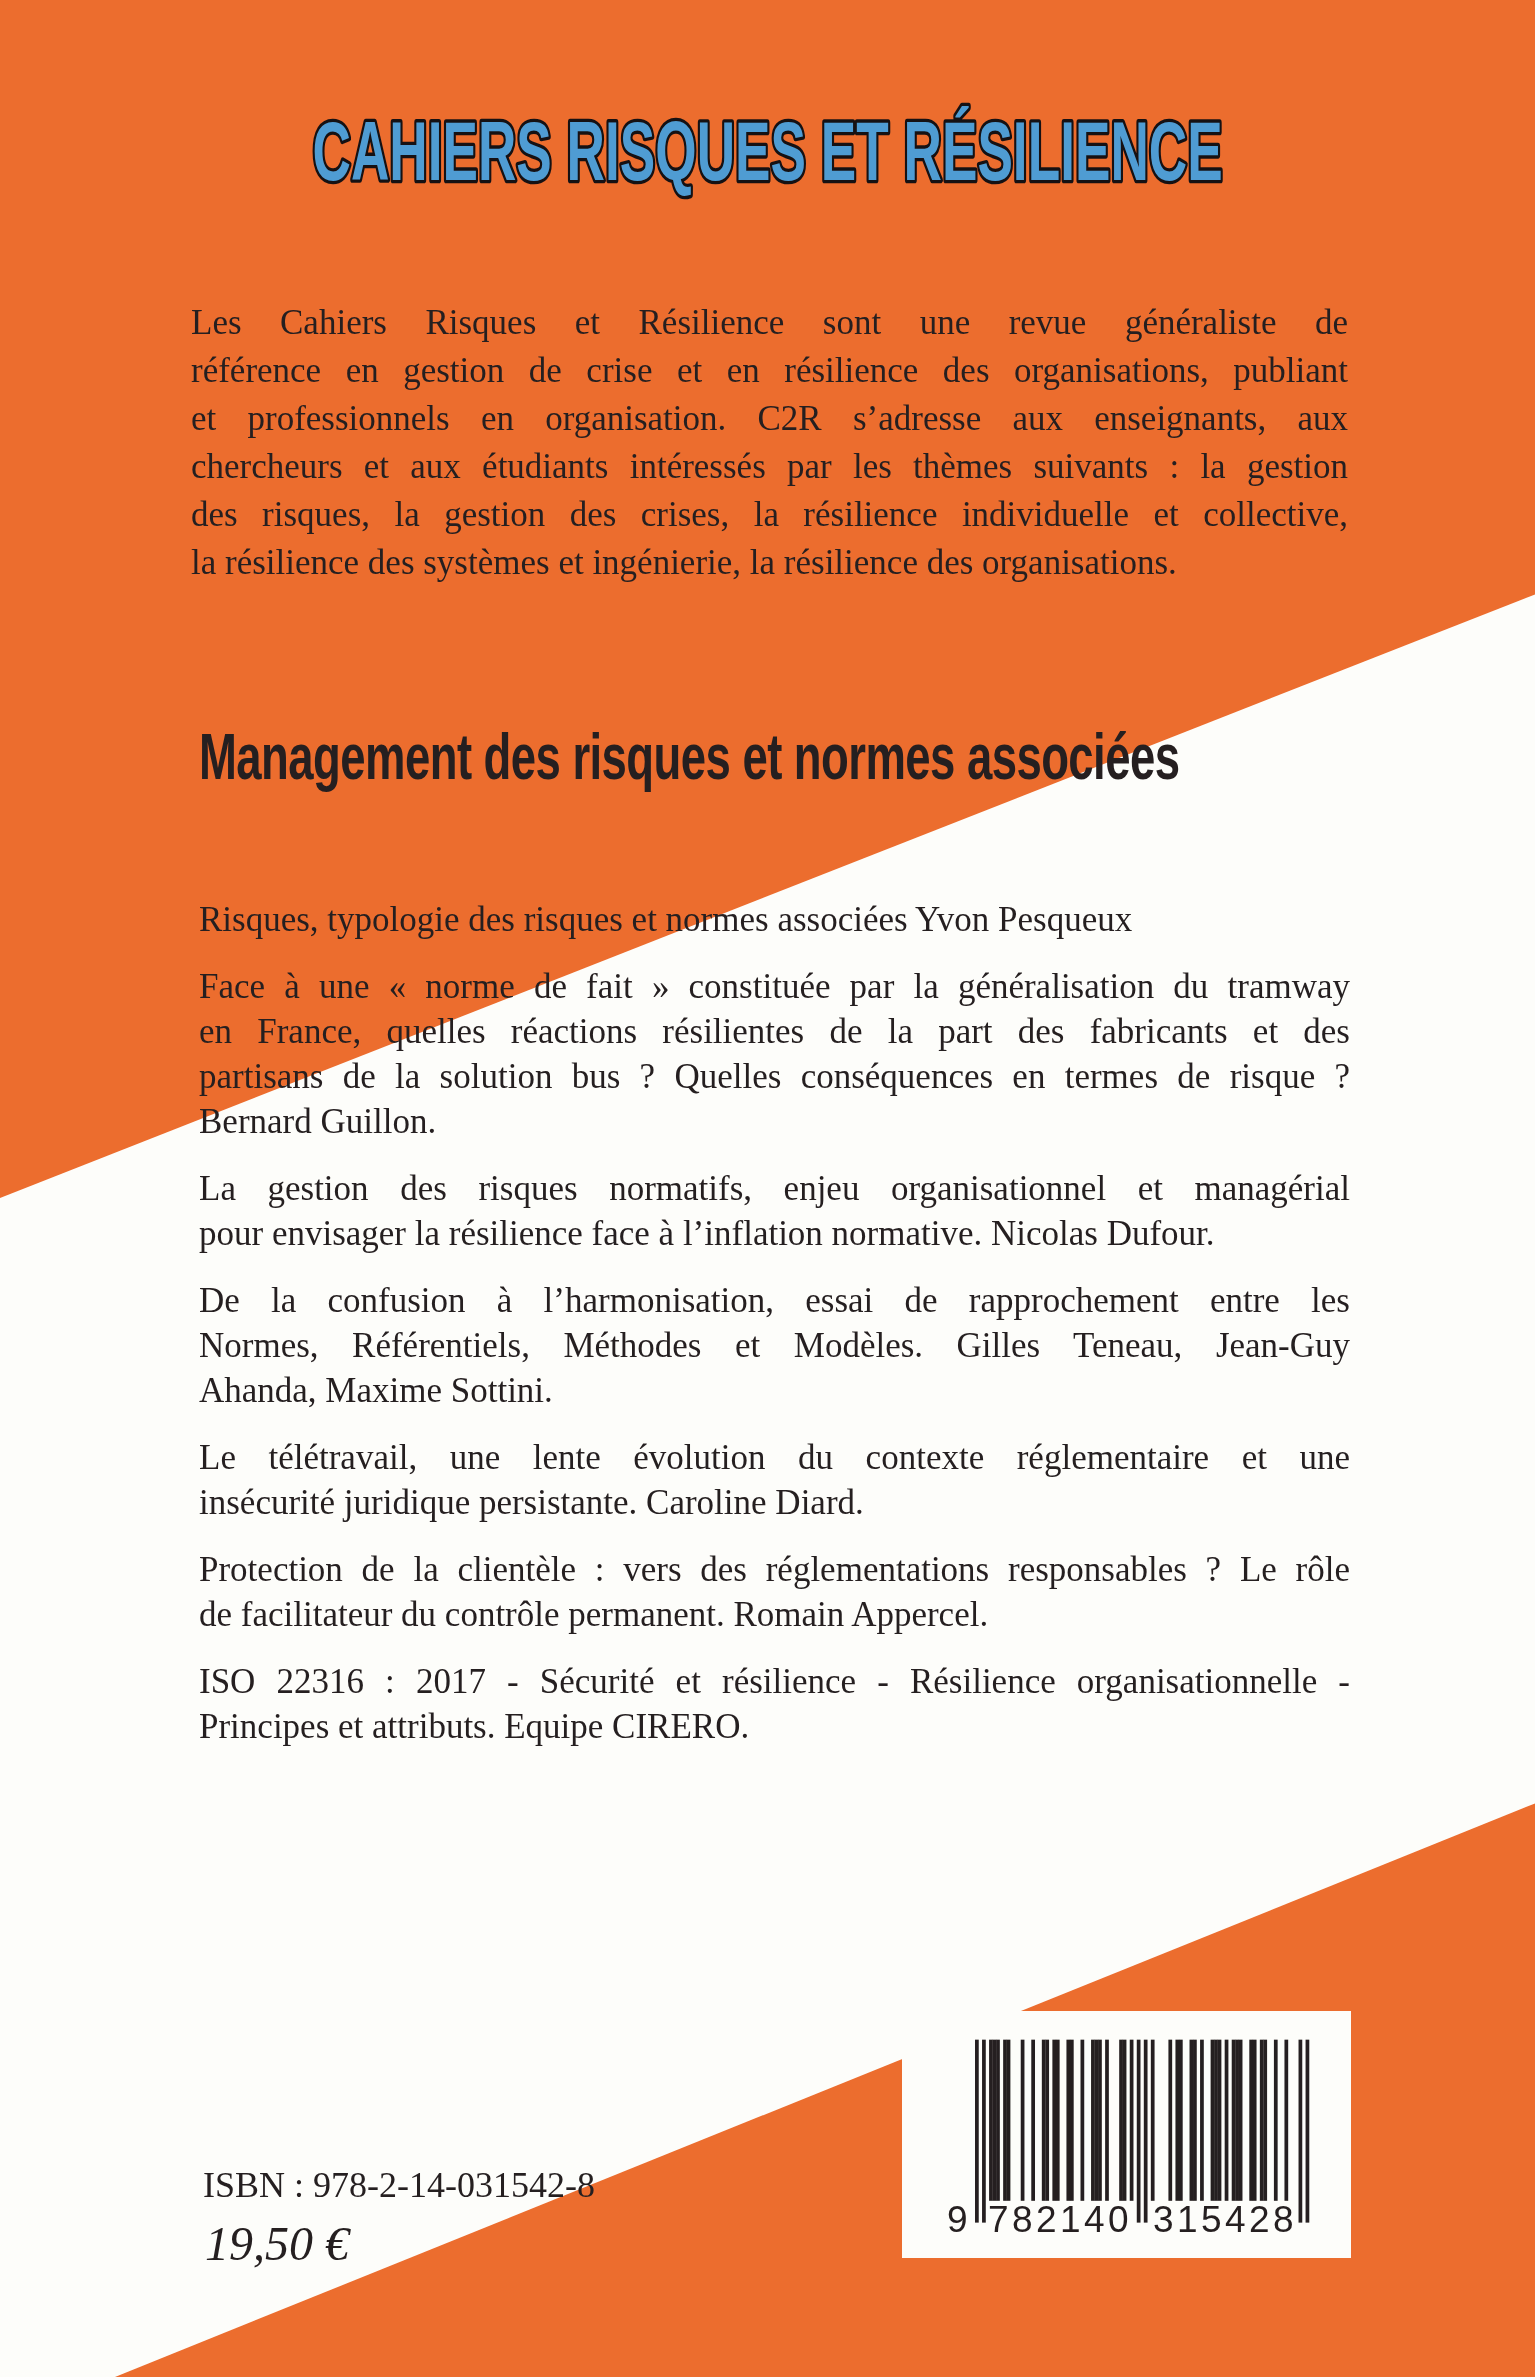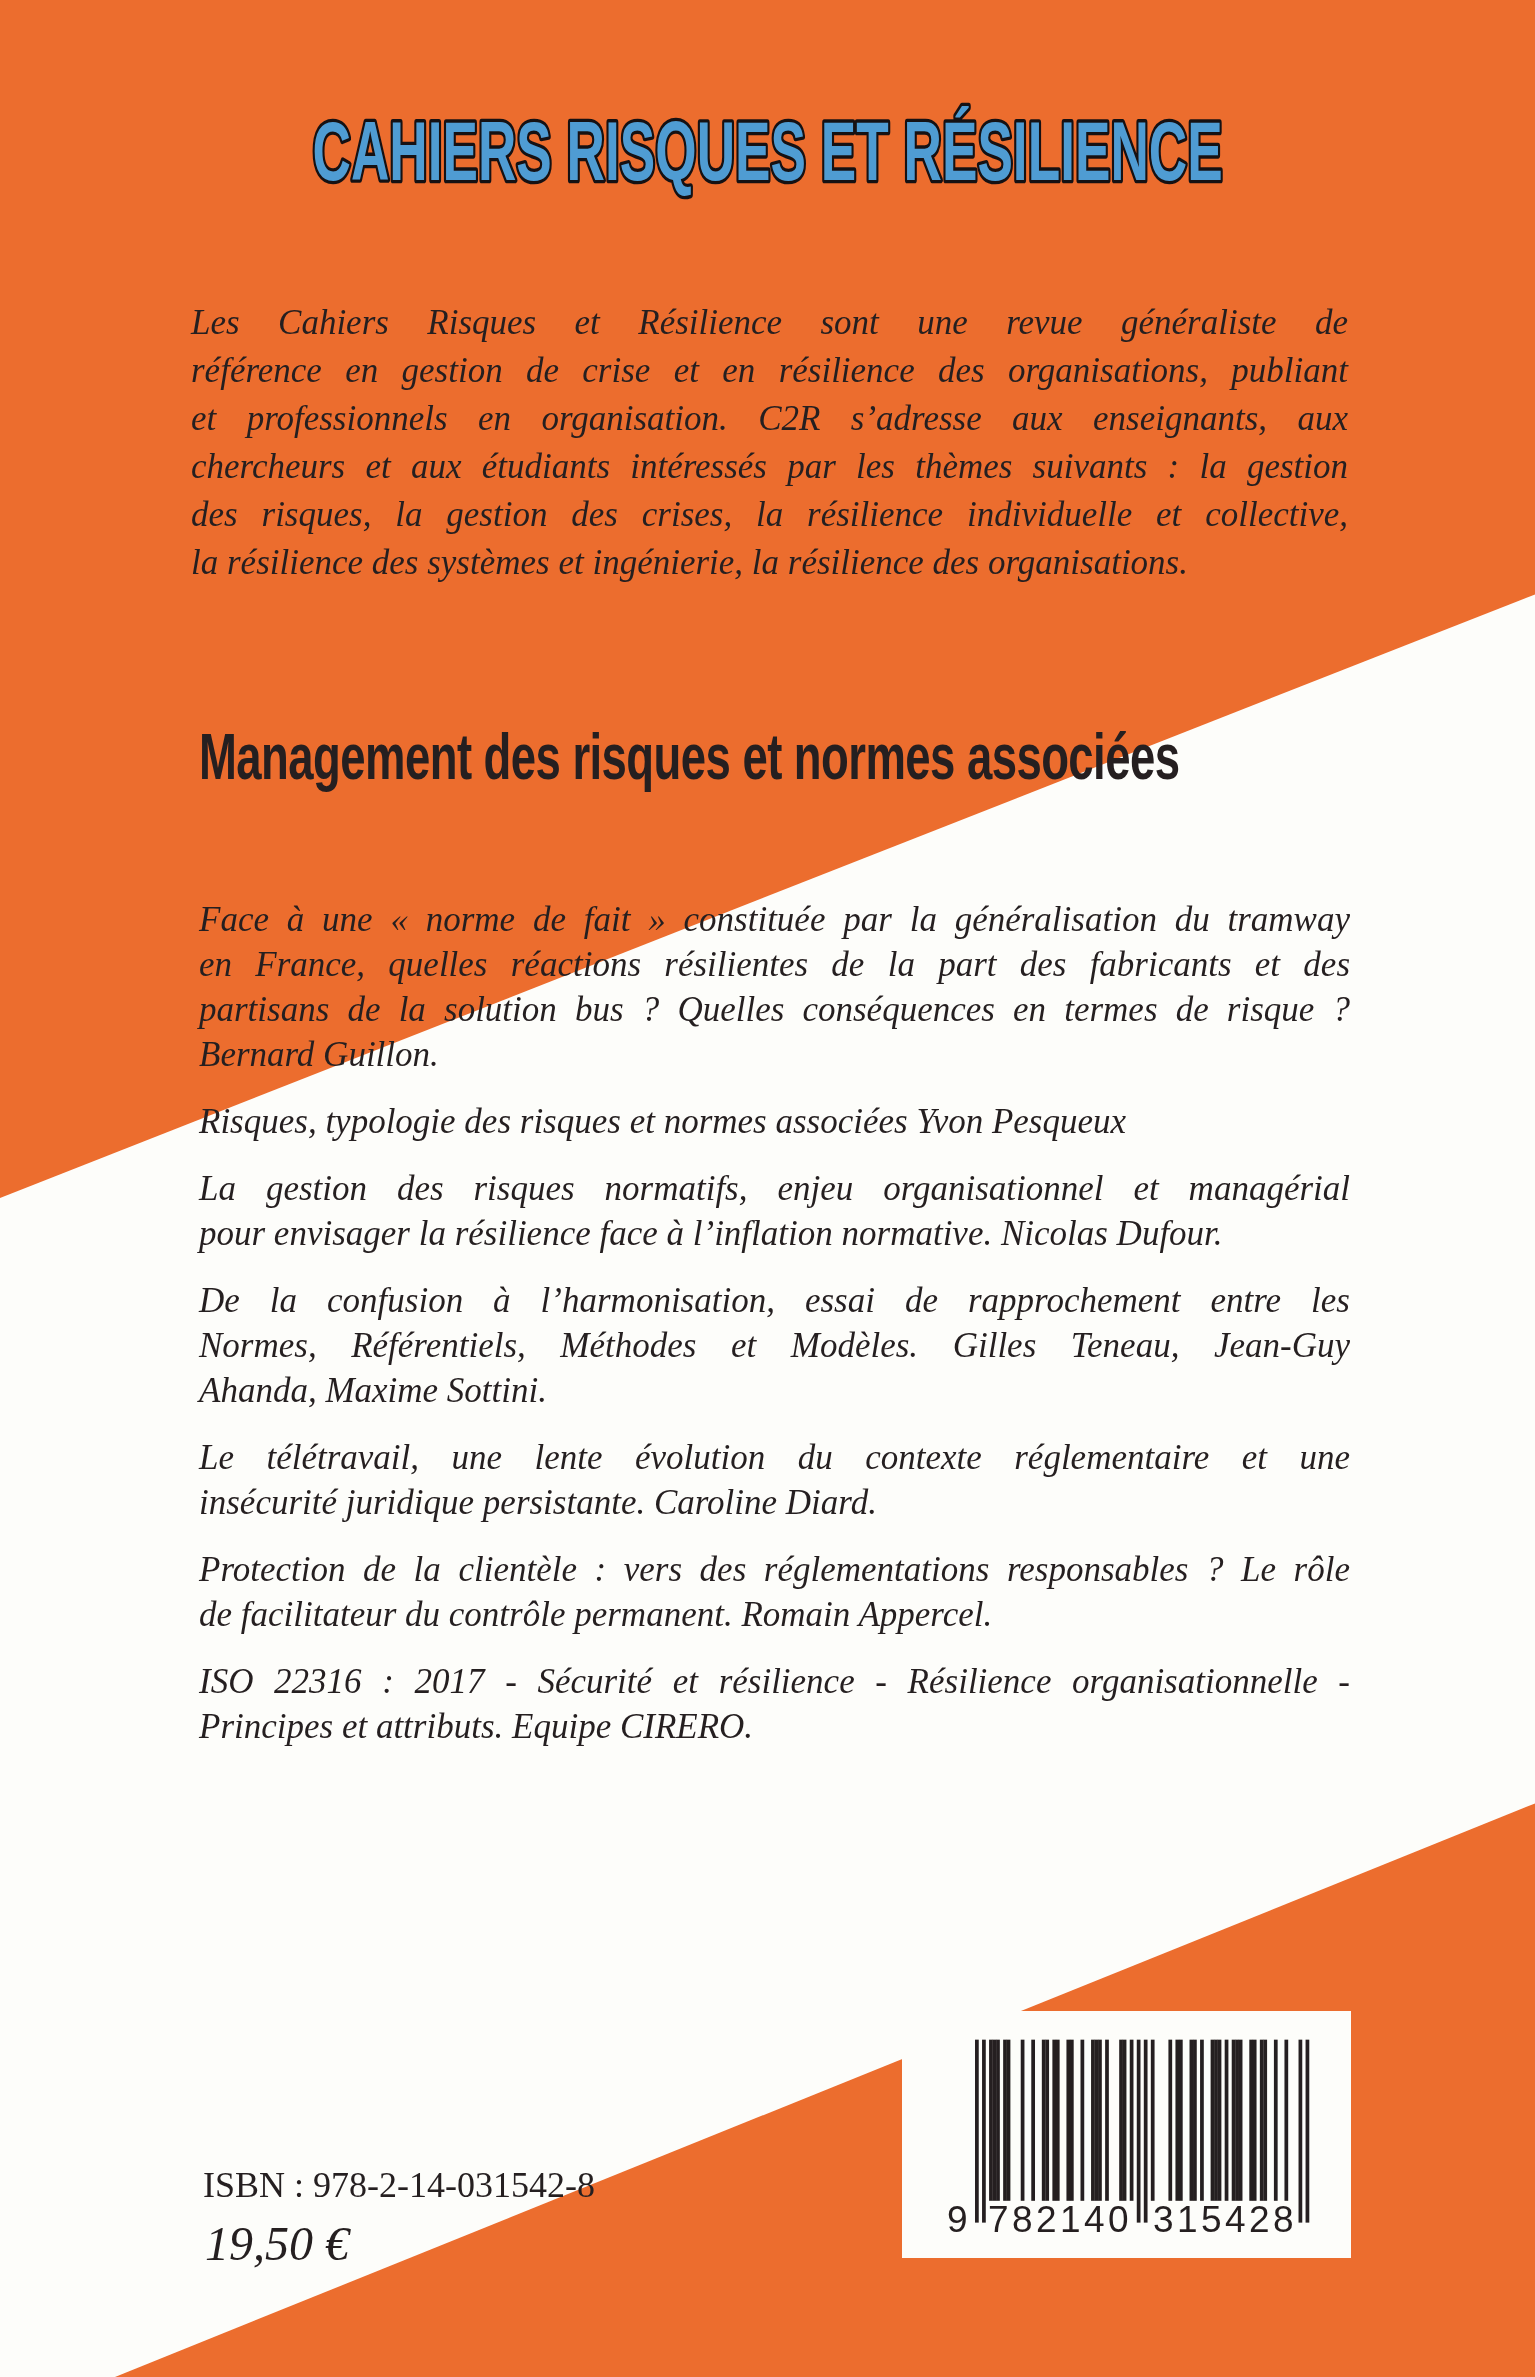--- a/index.html
+++ b/index.html
@@ -25,21 +25,21 @@
     fill:var(--title-blue);
     stroke:var(--outline);
     stroke-width:8px;
     stroke-linejoin:round;
     paint-order:stroke;
   }
   .intro{
     position:absolute;left:191px;top:299px;width:1157px;
     font-size:35px;line-height:48px;
   }
-  .tline{white-space:normal;font-style:italic;}
+  .tline{white-space:normal;}
   .tline.just{text-align:justify;text-align-last:justify;}
   .issue-title{
     position:absolute;left:199px;top:722px;
     font-family:"Liberation Sans",sans-serif;
     font-weight:800;
     font-size:65px;line-height:70px;
     letter-spacing:-0.8px;
     white-space:nowrap;
     transform:scaleX(.70);
     transform-origin:0 50%;
@@ -84,27 +84,27 @@
       <div class="tline just">et professionnels en organisation. C2R s’adresse aux enseignants, aux</div>
       <div class="tline just">chercheurs et aux étudiants intéressés par les thèmes suivants : la gestion</div>
       <div class="tline just">des risques, la gestion des crises, la résilience individuelle et collective,</div>
       <div class="tline">la résilience des systèmes et ingénierie, la résilience des organisations.</div>
     </div>
 
   <div class="issue-title">Management des risques et normes associées</div>
 
   <div class="contents" id="contents">
       <div class="para">
+        <div class="tline">Risques, typologie des risques et normes associées Yvon Pesqueux</div>
+      </div>
+      <div class="para">
         <div class="tline just">Face à une « norme de fait » constituée par la généralisation du tramway</div>
         <div class="tline just">en France, quelles réactions résilientes de la part des fabricants et des</div>
         <div class="tline just">partisans de la solution bus ? Quelles conséquences en termes de risque ?</div>
         <div class="tline">Bernard Guillon.</div>
-      </div>
-      <div class="para">
-        <div class="tline">Risques, typologie des risques et normes associées Yvon Pesqueux</div>
       </div>
       <div class="para">
         <div class="tline just">La gestion des risques normatifs, enjeu organisationnel et managérial</div>
         <div class="tline">pour envisager la résilience face à l’inflation normative. Nicolas Dufour.</div>
       </div>
       <div class="para">
         <div class="tline just">De la confusion à l’harmonisation, essai de rapprochement entre les</div>
         <div class="tline just">Normes, Référentiels, Méthodes et Modèles. Gilles Teneau, Jean-Guy</div>
         <div class="tline">Ahanda, Maxime Sottini.</div>
       </div>

